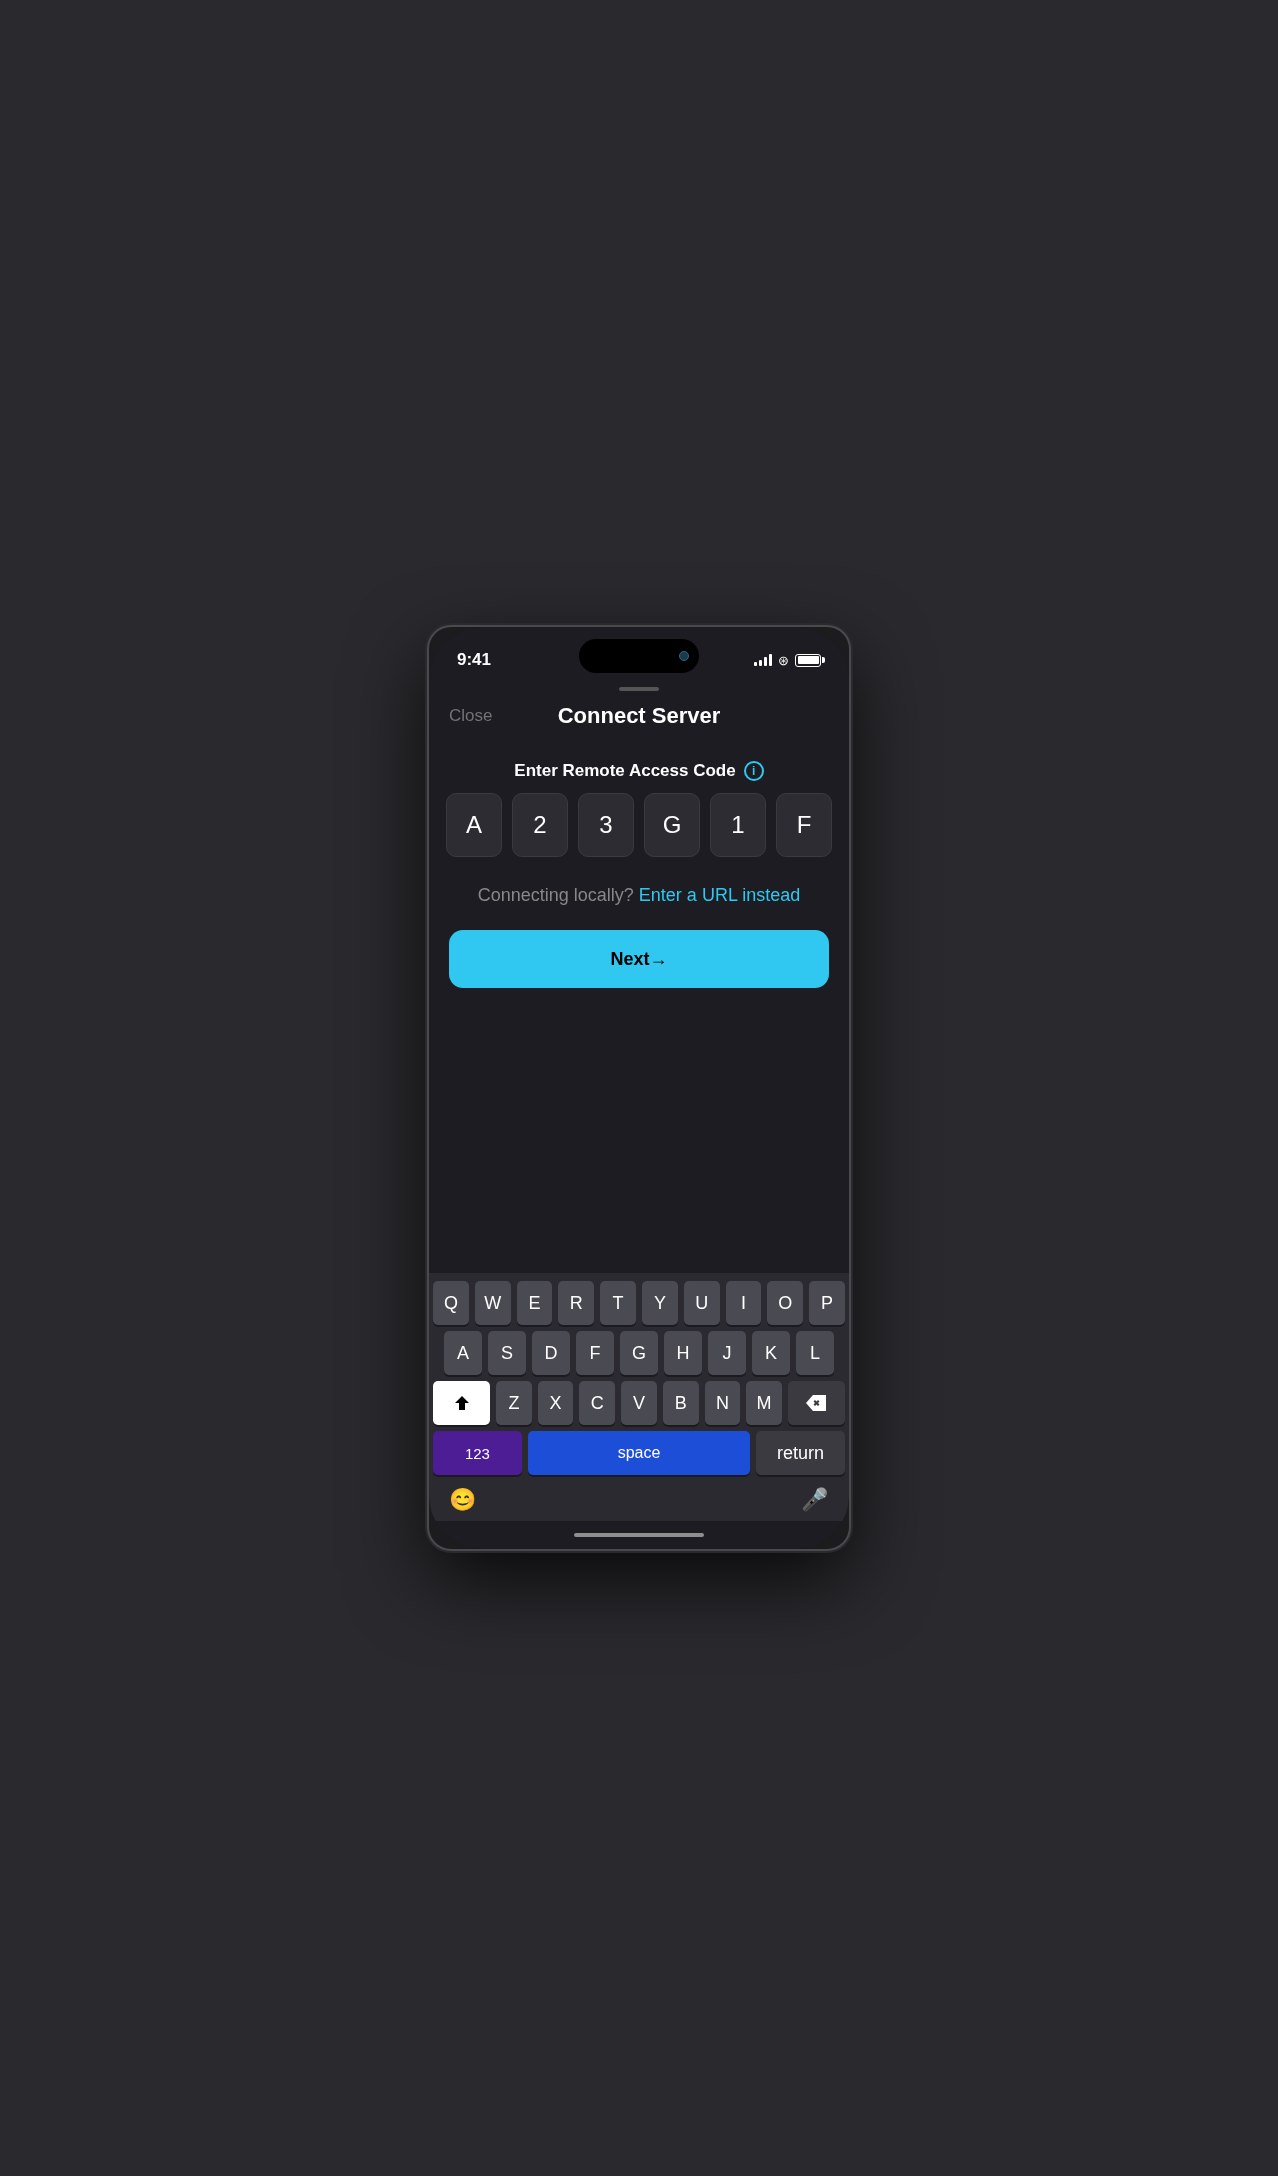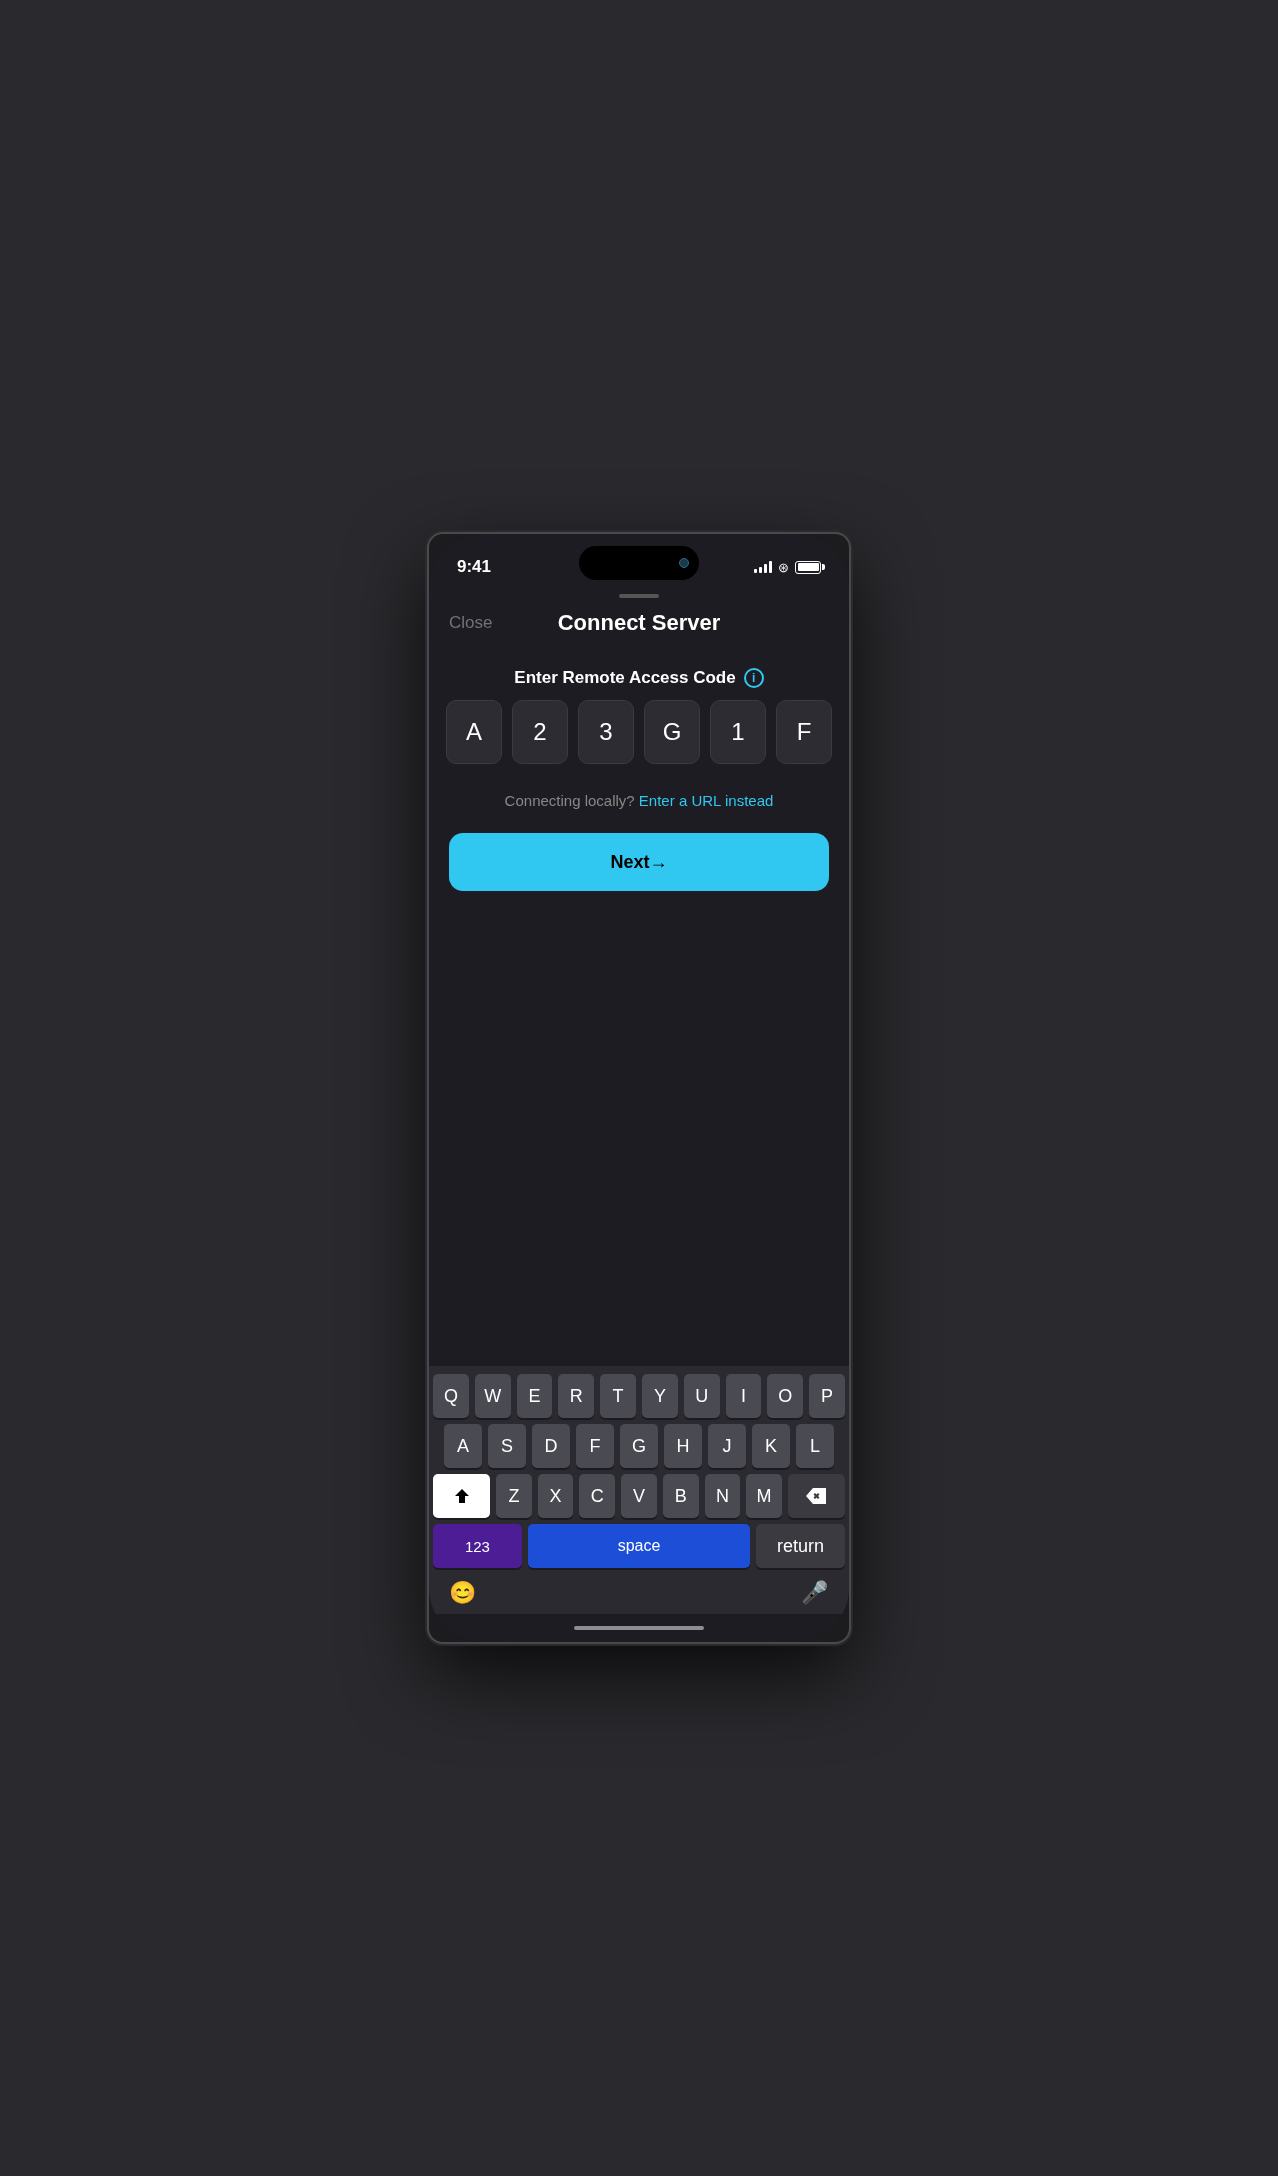--- a/index.html
+++ b/index.html
@@ -8,23 +8,23 @@
       background-color: #2a2a2e;
       display: flex;
       justify-content: center;
       align-items: center;
       min-height: 100vh;
       font-family: -apple-system, BlinkMacSystemFont, 'SF Pro Display', 'Helvetica Neue', sans-serif;
     }
 
     .phone-outer {
       width: 420px;
-      height: 1108px;
+      height: 922px;
       background: #1c1c1e;
-      border-radius: 14px;
+      border-radius: 22px;
       position: relative;
       box-shadow:
         0 0 0 2px #4a4a4e,
         0 0 0 4px #2a2a2e,
         0 30px 80px rgba(0,0,0,0.8);
       overflow: hidden;
     }
 
     
     .phone-outer::before {
@@ -234,21 +234,21 @@
       display: flex;
       align-items: center;
       justify-content: center;
       color: #ffffff;
       font-size: 24px;
       font-weight: 500;
     }
 
     
     .local-connect {
-      font-size: 15px;
+      font-size: 18px;
       color: #888;
       margin-bottom: 24px;
     }
 
     .local-connect-link {
       color: #30c8f0;
       font-weight: 500;
     }
 
     

